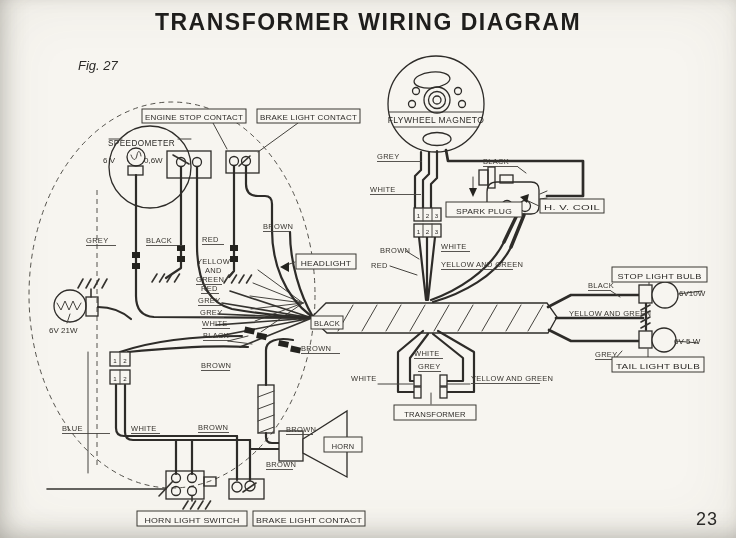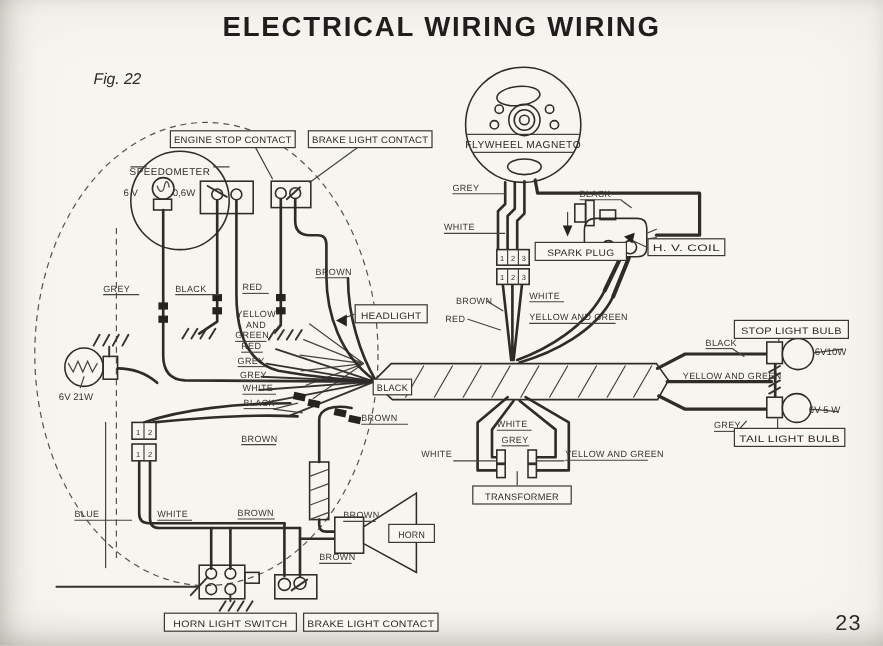--- a/index.html
+++ b/index.html
@@ -37,22 +37,22 @@
   .wiretxt{font:7.5px "Liberation Sans",sans-serif;fill:#38352f;letter-spacing:.3px;}
   .valtxt{font:8px "Liberation Sans",sans-serif;fill:#33312c;}
   .plaintxt{font-family:"Liberation Sans",sans-serif;fill:#2c2a27;letter-spacing:.4px;}
   .contxt{font:6.2px "Liberation Sans",sans-serif;fill:#2c2a27;}
   .ul{stroke:#45433e;stroke-width:.9;}
 </style>
 </head>
 <body>
 
 <div class="page">
-  <h1 class="title">ELECTRICAL WIRING WIRING</h1>
-  <div class="fig">Fig. 22</div>
+  <h1 class="title">TRANSFORMER WIRING DIAGRAM</h1>
+  <div class="fig">Fig. 27</div>
 
   <svg id="diagram" width="736" height="538" viewBox="0 0 736 538">
 
     <g>
       <ellipse class="dash" cx="172" cy="295" rx="143" ry="193"></ellipse>
       <path class="dash" d="M97,190 V468"></path>
       <path class="t1" d="M88,352 V473"></path>
     </g>
 
     <g>

